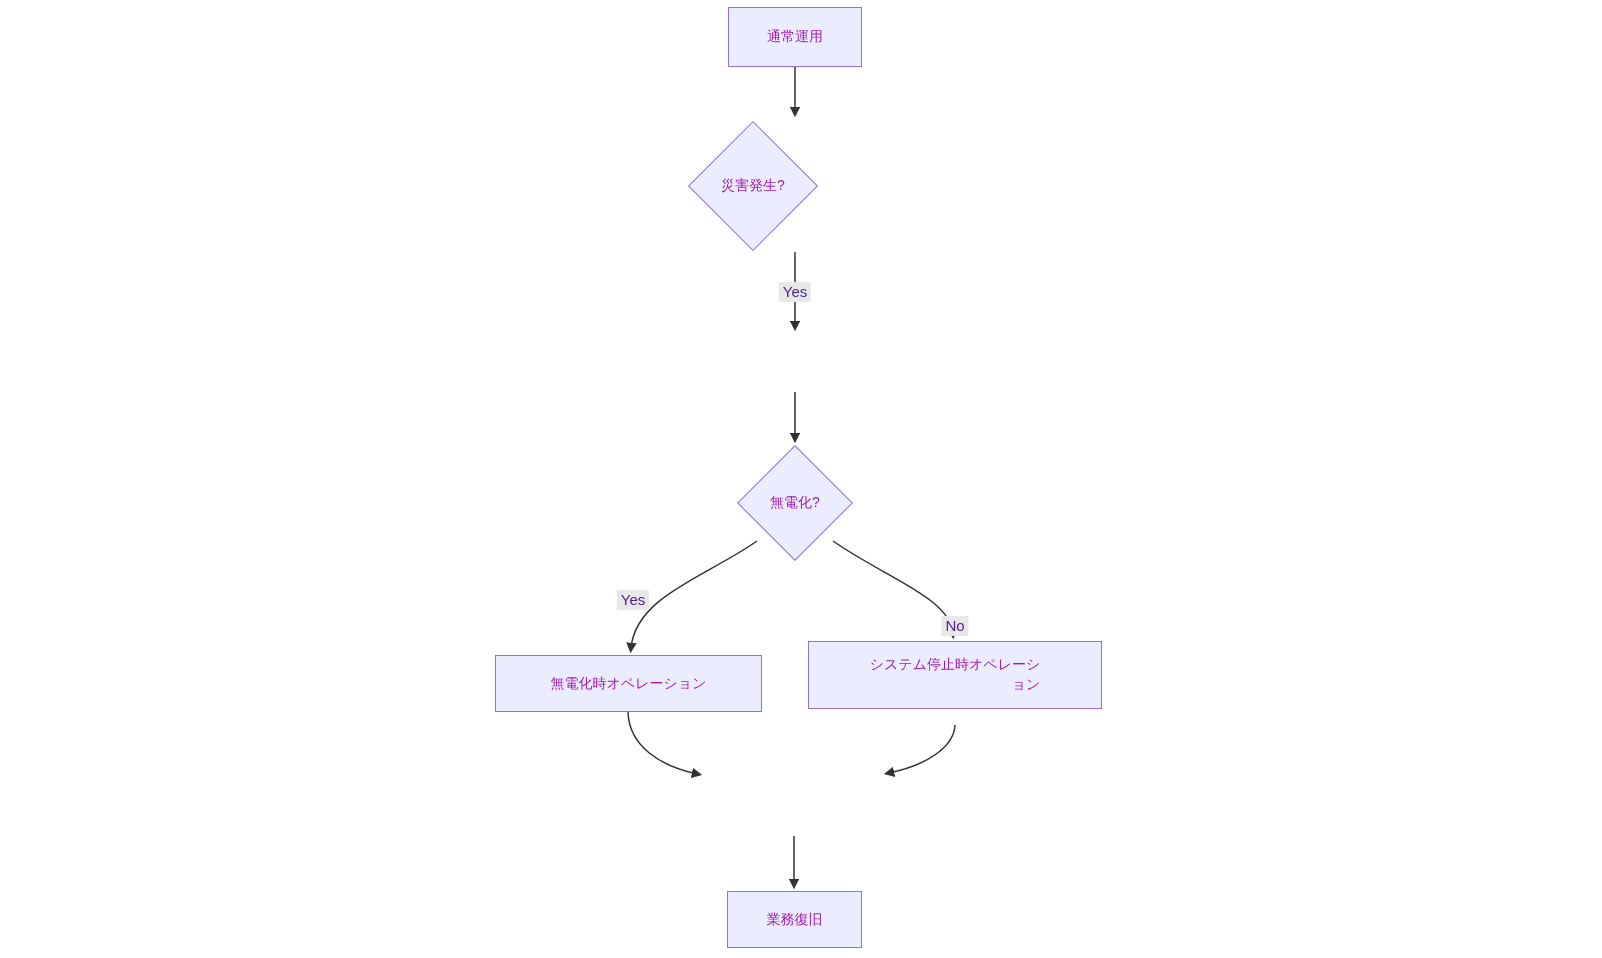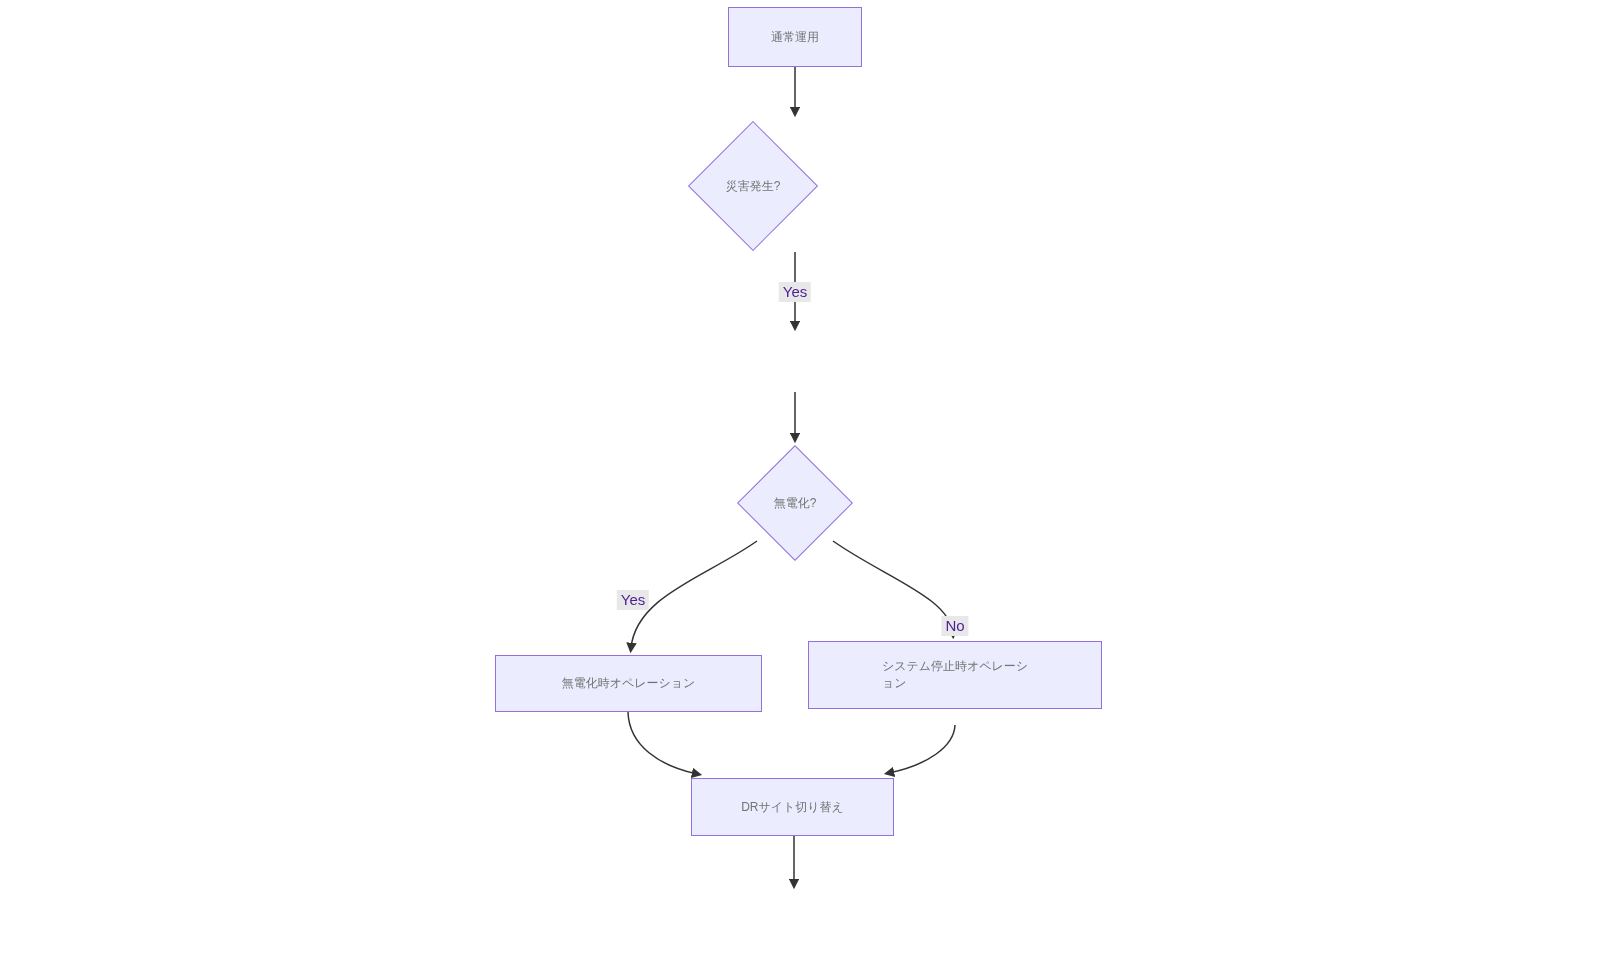--- a/index.html
+++ b/index.html
@@ -33,24 +33,24 @@
     box-sizing: border-box;
     display: flex;
     align-items: center;
     justify-content: center;
   }
   .node.rect {
     background: #ECECFF;
     border: 1px solid #9370DB;
   }
   .node-label {
-    color: #737373;
-    font-size: 12px;
+    color: #a21caf;
+    font-size: 14px;
     line-height: 1.4;
-    text-align: left;
+    text-align: right;
     white-space: pre-line;
   }
   .diamond-wrap {
     position: absolute;
   }
   .diamond-shape {
     position: absolute;
     box-sizing: border-box;
     background: #ECECFF;
     border: 1px solid #9370DB;
@@ -131,22 +131,22 @@
 
   <div id="node-nopower-ops" class="node rect">
     <span class="node-label">無電化時オペレーション</span>
   </div>
 
   <div id="node-sysstop-ops" class="node rect">
     <span class="node-label">システム停止時オペレーシ
 ョン</span>
   </div>
 
-  <div id="node-dr-switch" class="node rect">
-    <span class="node-label">DRサイト切り替え</span>
+
+  <div id="node-recovery" class="node rect">
+    <span class="node-label">業務復旧</span>
   </div>
-
 
   <div id="edge-label-yes1" class="edge-label">Yes</div>
   <div id="edge-label-yes2" class="edge-label">Yes</div>
   <div id="edge-label-no" class="edge-label">No</div>
 
 </div>
 
 </body></html>

